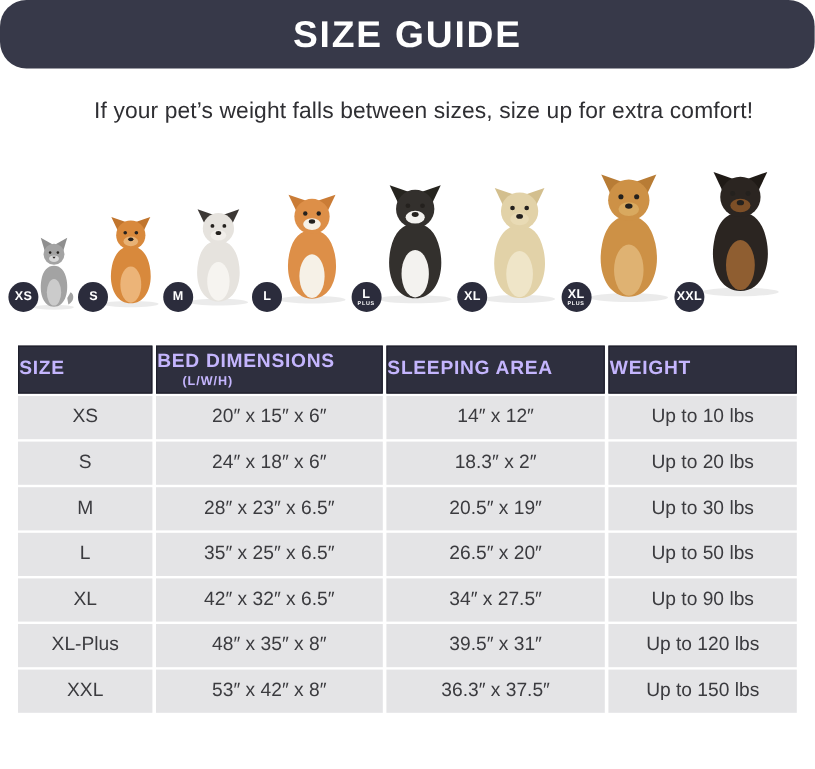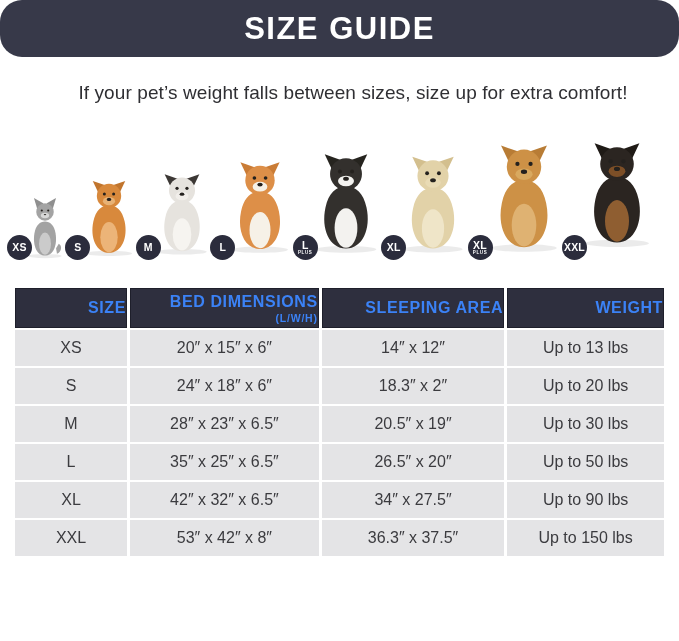--- a/index.html
+++ b/index.html
@@ -92,26 +92,26 @@
     table-layout: fixed;
   }
   col.c-size  { width: 17.5%; }
   col.c-bed   { width: 29.5%; }
   col.c-area  { width: 28.5%; }
   col.c-wt    { width: 24.5%; }
 
   .size-table th {
     background: #2e2f3e;
     border: 1px solid #1e1f2b;
-    color: #3b82f6;
+    color: #c4b5fd;
     height: 40px;
     font-size: 16px;
     font-weight: bold;
     letter-spacing: 0.6px;
-    text-align: right;
+    text-align: left;
     vertical-align: middle;
     padding: 2px 0;
   }
   .size-table th .h-sub {
     display: block;
     font-size: 10.5px;
     font-weight: bold;
     letter-spacing: 0.8px;
     margin-top: 1px;
     padding-left: 21px;
@@ -270,21 +270,21 @@
       <th>
         <span>WEIGHT</span>
       </th>
     </tr>
   </thead>
   <tbody>
     <tr>
       <td>XS</td>
       <td>20″ x 15″ x 6″</td>
       <td>14″ x 12″</td>
-      <td>Up to 13 lbs</td>
+      <td>Up to 10 lbs</td>
     </tr>
     <tr>
       <td>S</td>
       <td>24″ x 18″ x 6″</td>
       <td>18.3″ x 2″</td>
       <td>Up to 20 lbs</td>
     </tr>
     <tr>
       <td>M</td>
       <td>28″ x 23″ x 6.5″</td>
@@ -297,19 +297,25 @@
       <td>26.5″ x 20″</td>
       <td>Up to 50 lbs</td>
     </tr>
     <tr>
       <td>XL</td>
       <td>42″ x 32″ x 6.5″</td>
       <td>34″ x 27.5″</td>
       <td>Up to 90 lbs</td>
     </tr>
     <tr>
+      <td>XL-Plus</td>
+      <td>48″ x 35″ x 8″</td>
+      <td>39.5″ x 31″</td>
+      <td>Up to 120 lbs</td>
+    </tr>
+    <tr>
       <td>XXL</td>
       <td>53″ x 42″ x 8″</td>
       <td>36.3″ x 37.5″</td>
       <td>Up to 150 lbs</td>
     </tr>
   </tbody>
 </table>
 
 </body></html>

